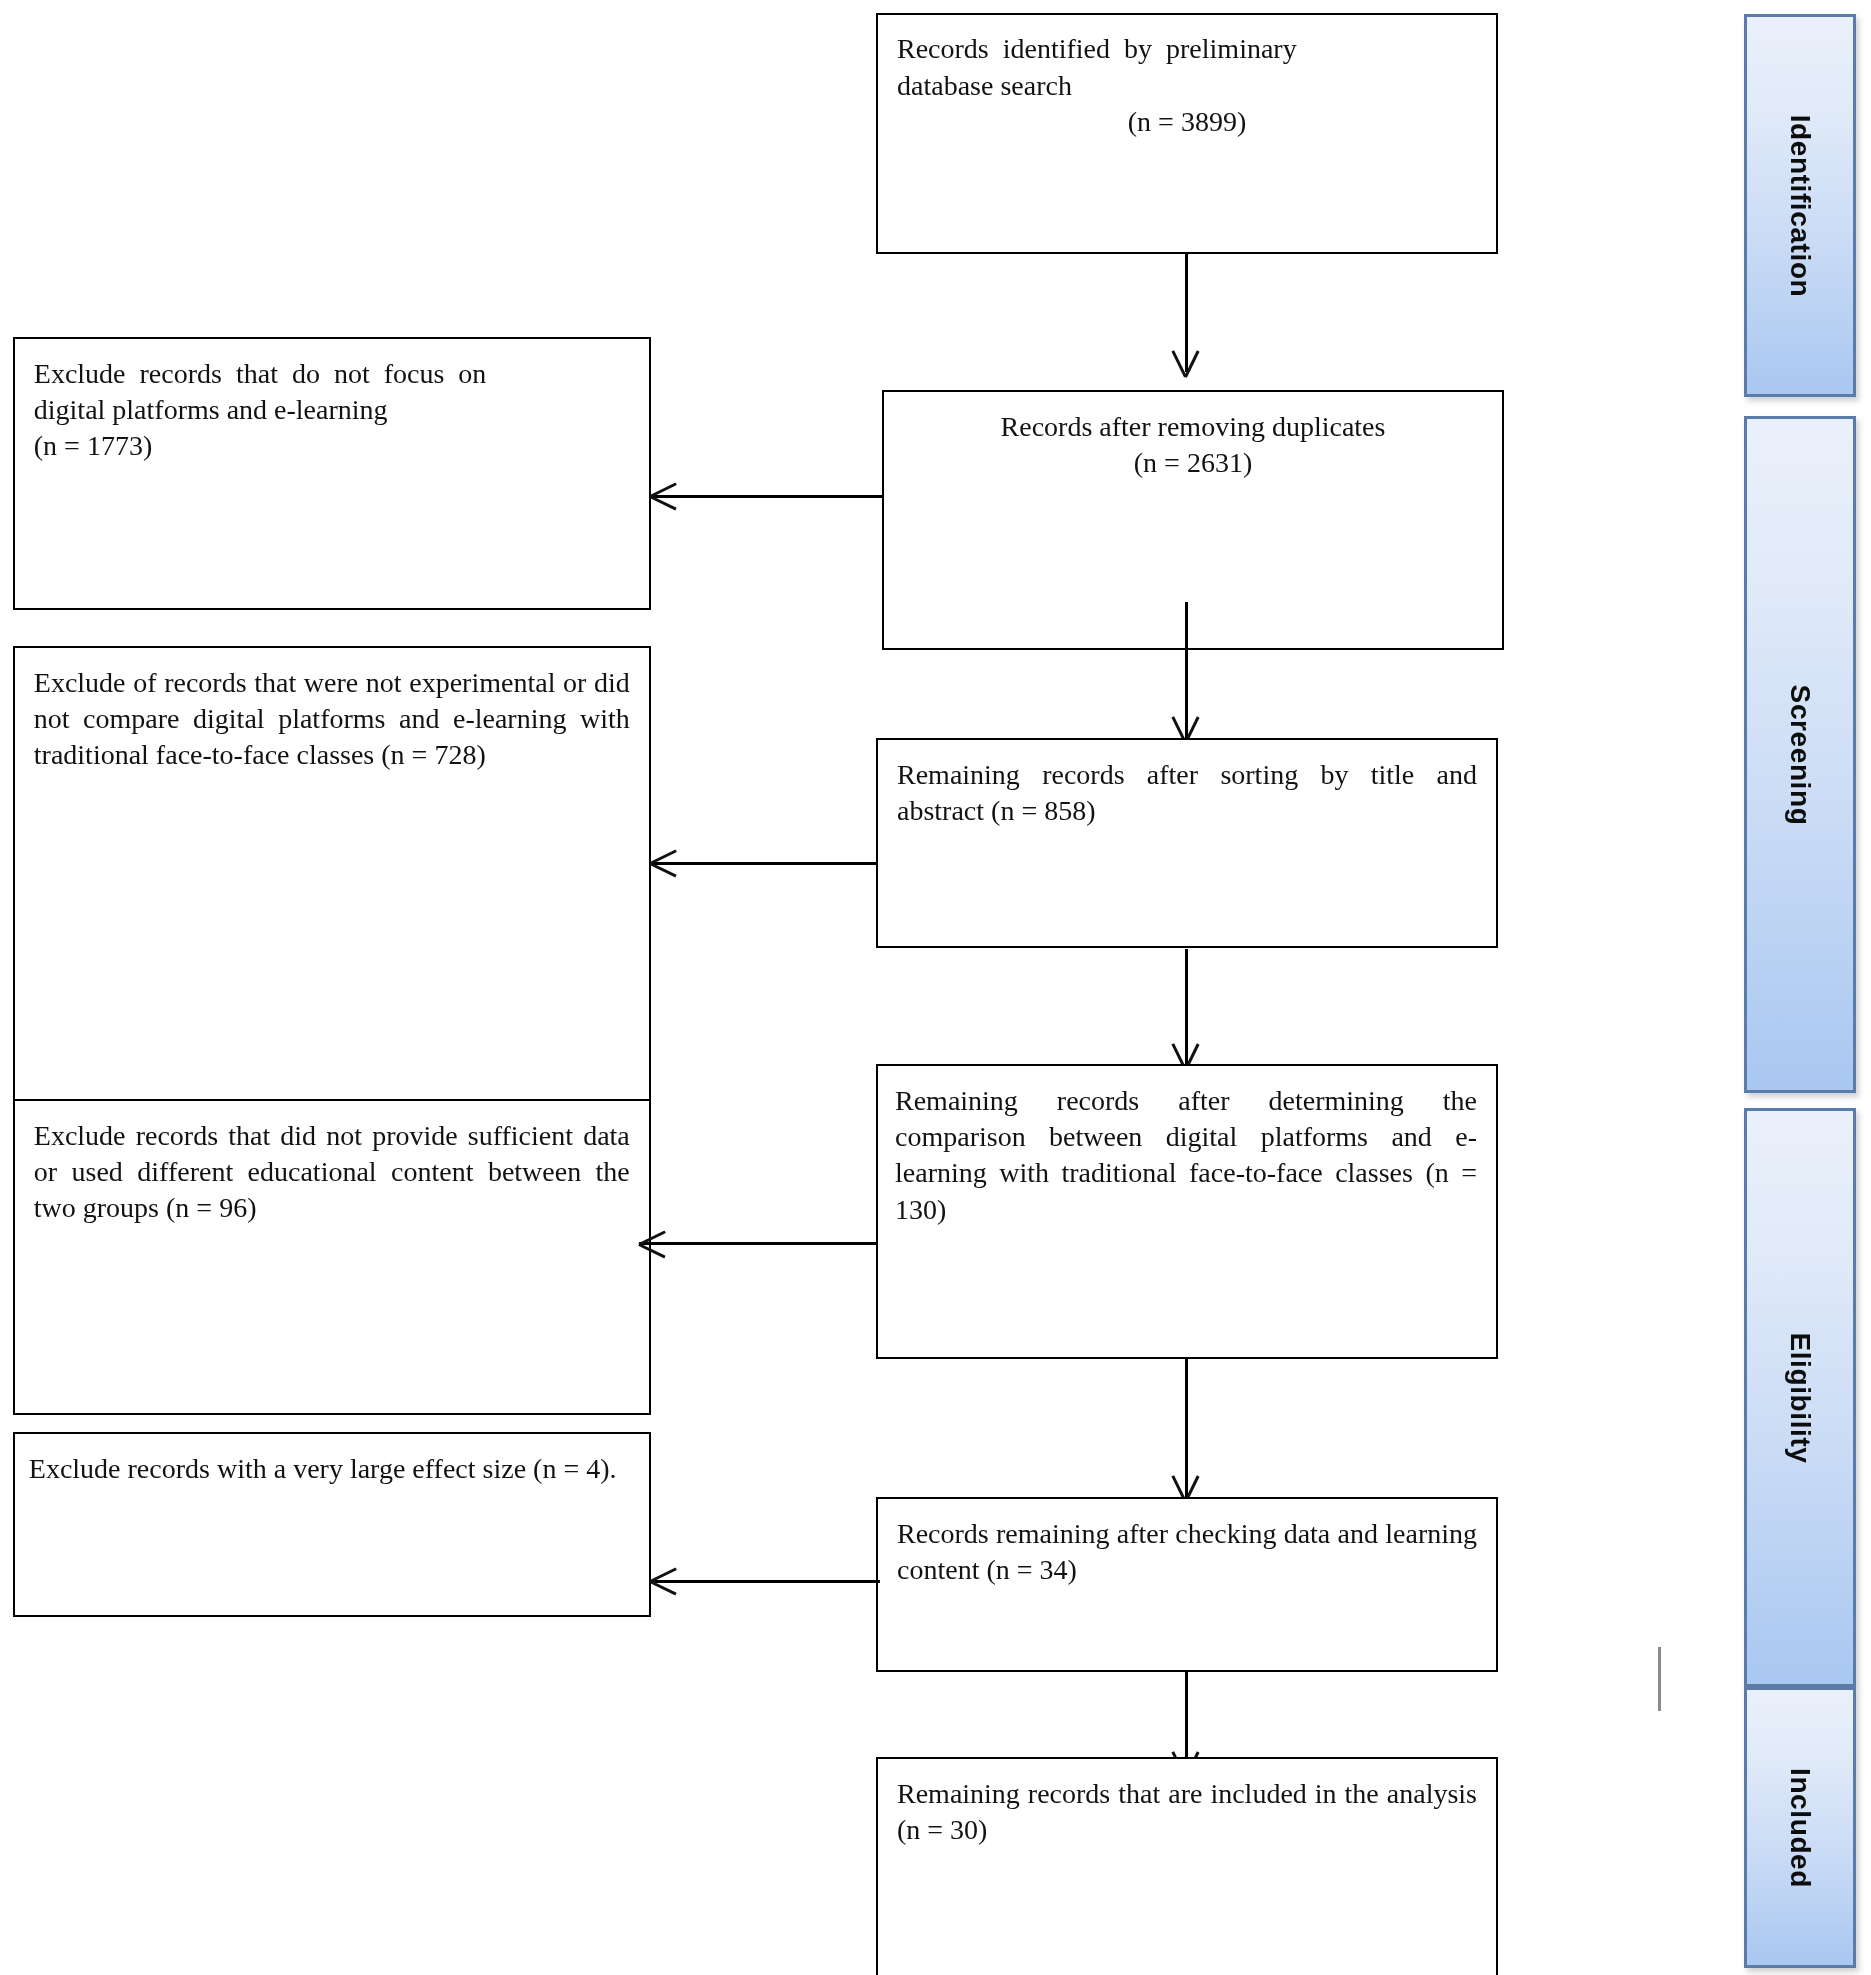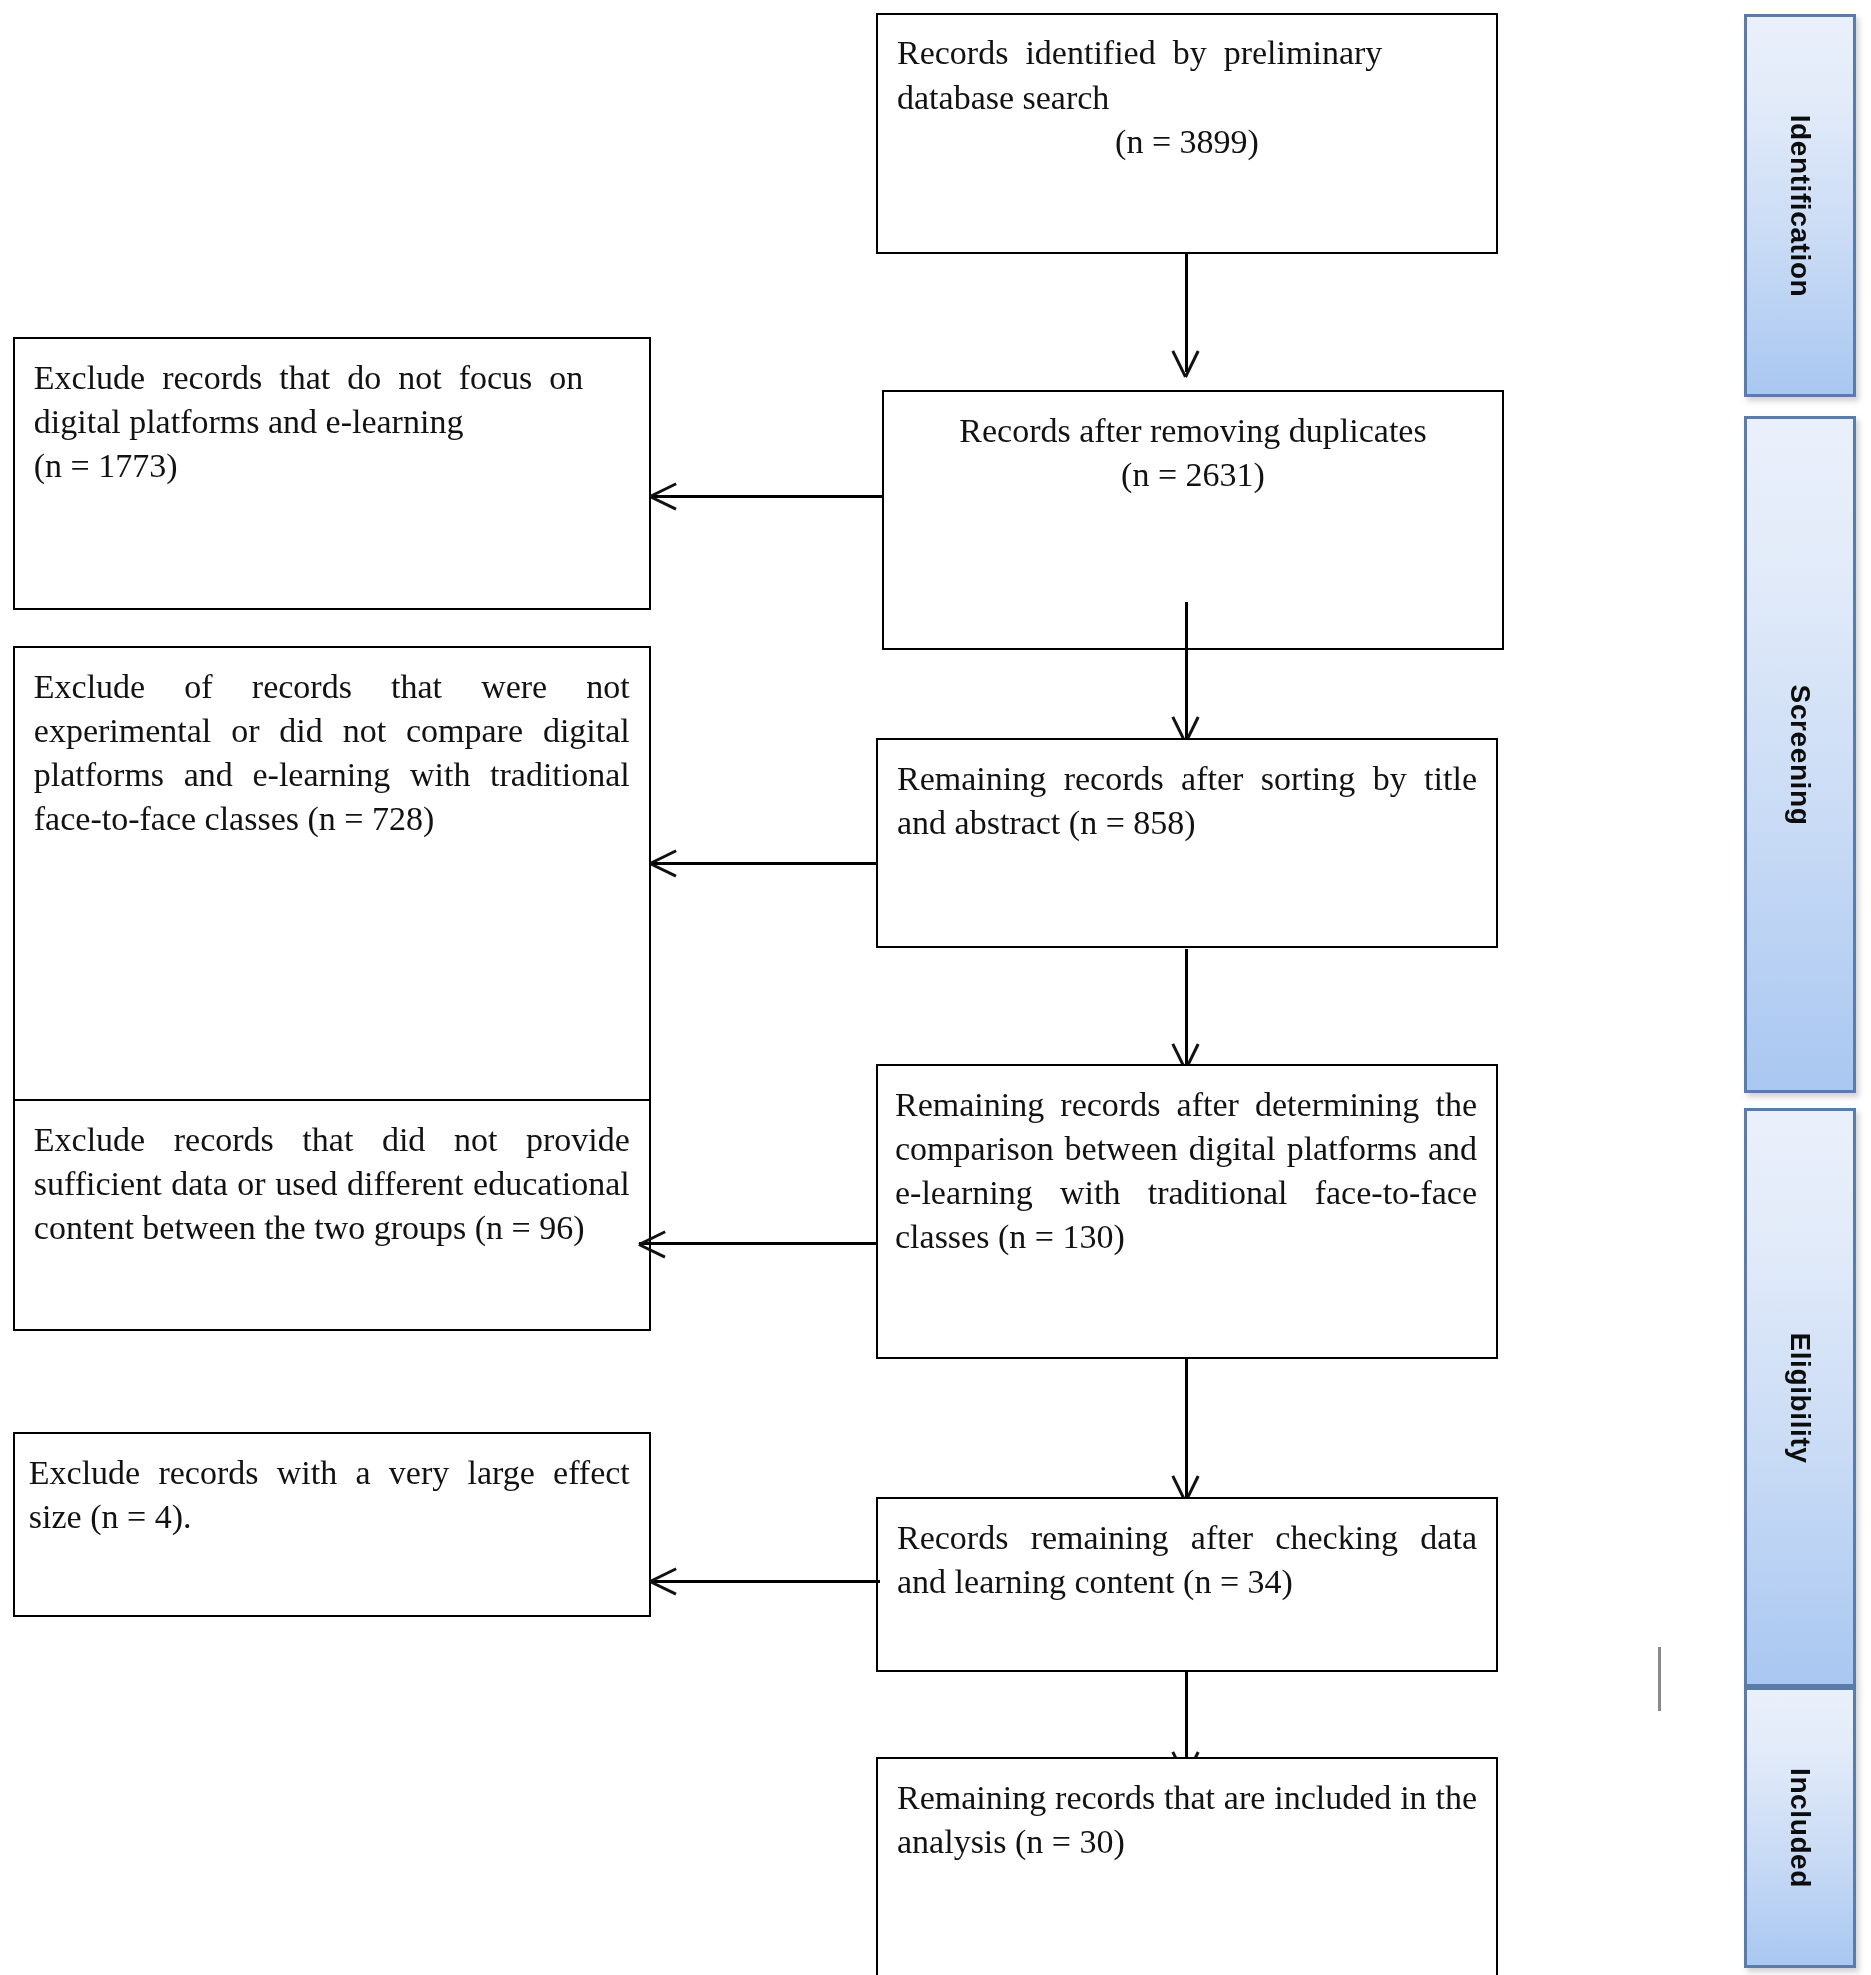--- a/index.html
+++ b/index.html
@@ -22,21 +22,21 @@
   
   .flowbox {
     position: absolute;
     box-sizing: border-box;
     border: 2.6px solid #000000;
     background: #ffffff;
     padding: 16.6px 19px 12.8px 19px;
   }
   .flowbox .txt {
     font-family: "Liberation Serif", "DejaVu Serif", serif;
-    font-size: 34px;
+    font-size: 28px;
     line-height: 1.30;
     text-align: justify;
     text-align-last: left;
     color: #121212;
     white-space: pre-wrap;
   }
   .flowbox .txt.center-n {
     text-align: center;
     text-align-last: center;
   }
@@ -169,21 +169,21 @@
   </div>
   <div class="hline" style="left:650px; top:495px; width:233px;"></div>
   <div class="arrow-left" style="left:650px; top:482px;"></div>
 
   <div class="flowbox" style="left:12.8px; top:646px; width:638px; height:520px;">
     <div class="txt">Exclude of records that were not experimental or did not compare digital platforms and e-learning with traditional face-to-face classes (n = 728)</div>
   </div>
   <div class="hline" style="left:650px; top:862px; width:226px;"></div>
   <div class="arrow-left" style="left:650px; top:849px;"></div>
 
-  <div class="flowbox" style="left:12.8px; top:1099px; width:638px; height:232px;">
+  <div class="flowbox" style="left:12.8px; top:1099px; width:638px; height:316px;">
     <div class="txt">Exclude records that did not provide sufficient data or used different educational content between the two groups (n = 96)</div>
   </div>
   <div class="hline" style="left:639px; top:1242px; width:239px;"></div>
   <div class="arrow-left" style="left:639px; top:1230px;"></div>
 
   <div class="flowbox" style="left:12.8px; top:1432px; width:638px; height:185px;padding-left:14px;">
     <div class="txt">Exclude records with a very large effect size (n = 4).</div>
   </div>
   <div class="hline" style="left:650px; top:1580px; width:230px;"></div>
   <div class="arrow-left" style="left:650px; top:1567px;"></div>

